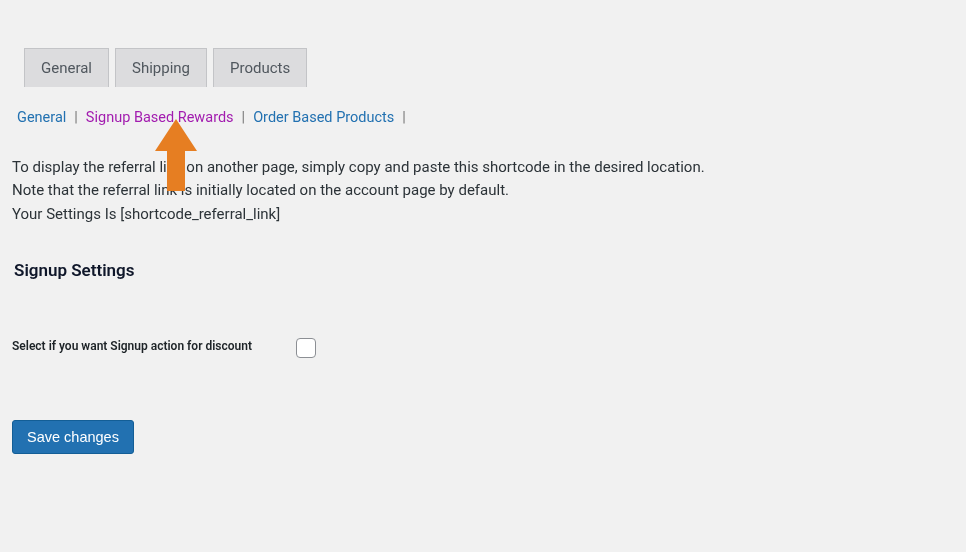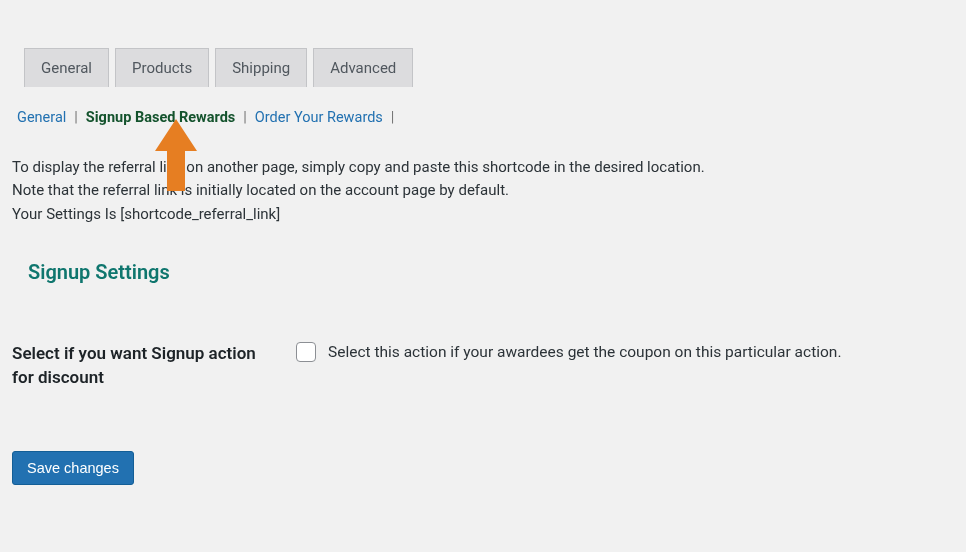--- a/index.html
+++ b/index.html
@@ -37,52 +37,52 @@
       padding: 22px 0 0 15px;
       font-size: 14.5px;
       align-items: center;
     }
     .sub-tab {
       color: #2271b1;
       cursor: pointer;
       padding: 0 2px;
     }
     .sub-tab.active {
-      color: #14532d;
-      font-weight: 700;
+      color: #a21caf;
+      font-weight: 400;
     }
     .separator {
       margin: 0 6px;
       color: #777;
     }
     .arrow-container {
       position: absolute;
       left: 155px;
       top: 119px;
     }
     .description {
       padding: 30px 0 0 12px;
       font-size: 15px;
       line-height: 1.55;
       color: #2c3338;
     }
     .settings-heading {
-      padding: 34px 0 0 28px;
-      font-size: 20px;
+      padding: 34px 0 0 14px;
+      font-size: 17px;
       font-weight: 600;
-      color: #0f766e;
+      color: #0f172a;
     }
     .form-row {
       display: flex;
       align-items: flex-start;
       padding: 58px 0 0 12px;
     }
     .form-label {
       width: 284px;
-      font-size: 17px;
+      font-size: 12px;
       font-weight: 600;
       color: #1d2327;
       line-height: 1.4;
       padding-right: 24px;
     }
     .form-control {
       display: flex;
       align-items: center;
       gap: 12px;
     }
@@ -108,31 +108,30 @@
       font-size: 14.5px;
       cursor: pointer;
     }
   </style>
 </head>
 <body>
 
 <div class="container">
   <div class="main-tabs">
     <div class="main-tab">General</div>
+    <div class="main-tab">Shipping</div>
     <div class="main-tab">Products</div>
-    <div class="main-tab">Shipping</div>
-    <div class="main-tab">Advanced</div>
   </div>
 
   <div class="sub-tabs">
     <span class="sub-tab">General</span>
     <span class="separator">|</span>
     <span class="sub-tab active">Signup Based Rewards</span>
     <span class="separator">|</span>
-    <span class="sub-tab">Order Your Rewards</span>
+    <span class="sub-tab">Order Based Products</span>
     <span class="separator">|</span>
   </div>
 
   <div class="arrow-container">
     <svg width="42" height="72" viewBox="0 0 42 72">
       <polygon points="21,0 42,32 30,32 30,72 12,72 12,32 0,32" fill="#e67e22"></polygon>
     </svg>
   </div>
 
   <div class="description">
@@ -140,18 +139,17 @@
     <div>Note that the referral link is initially located on the account page by default.</div>
     <div>Your Settings Is [shortcode_referral_link]</div>
   </div>
 
   <h2 class="settings-heading">Signup Settings</h2>
 
   <div class="form-row">
     <div class="form-label">Select if you want Signup action for discount</div>
     <div class="form-control">
       <div class="checkbox"></div>
-      <span class="checkbox-label">Select this action if your awardees get the coupon on this particular action.</span>
     </div>
   </div>
 
   <button class="save-button">Save changes</button>
 </div>
 
 </body></html>

